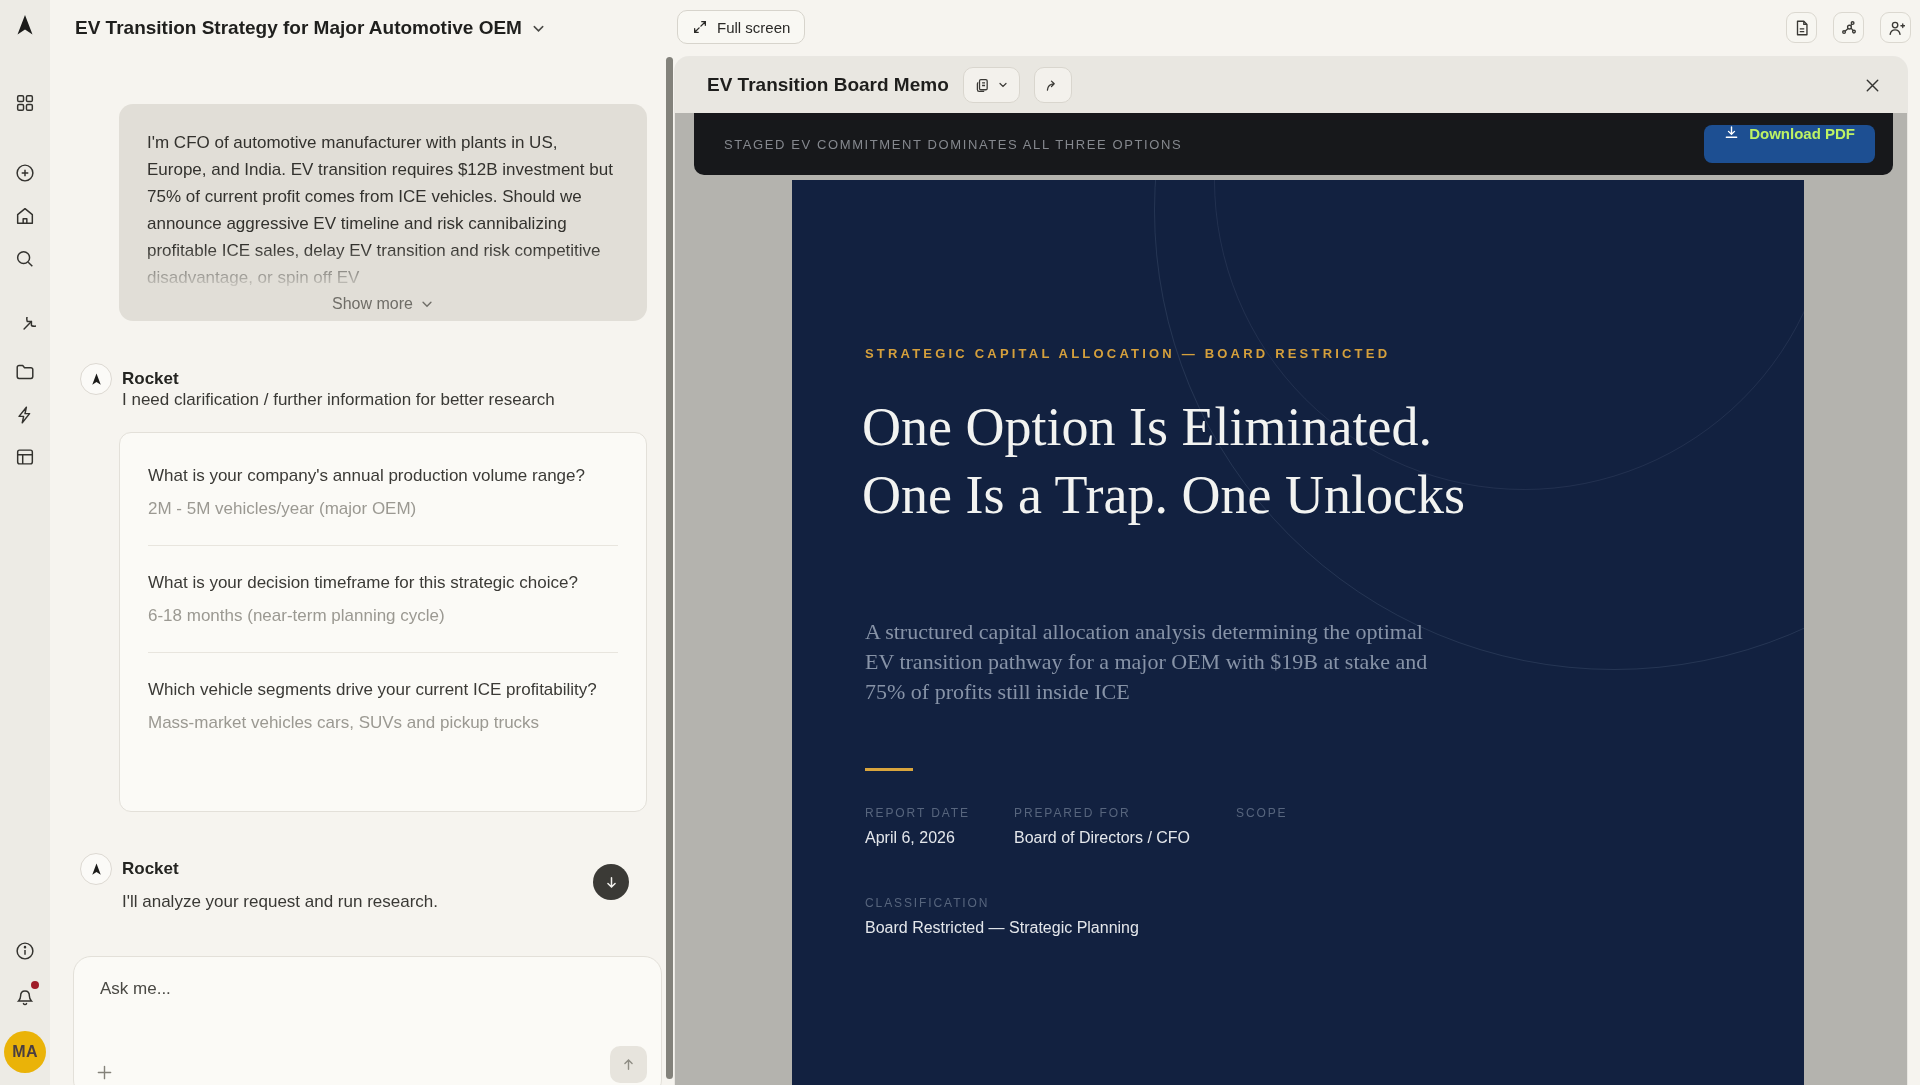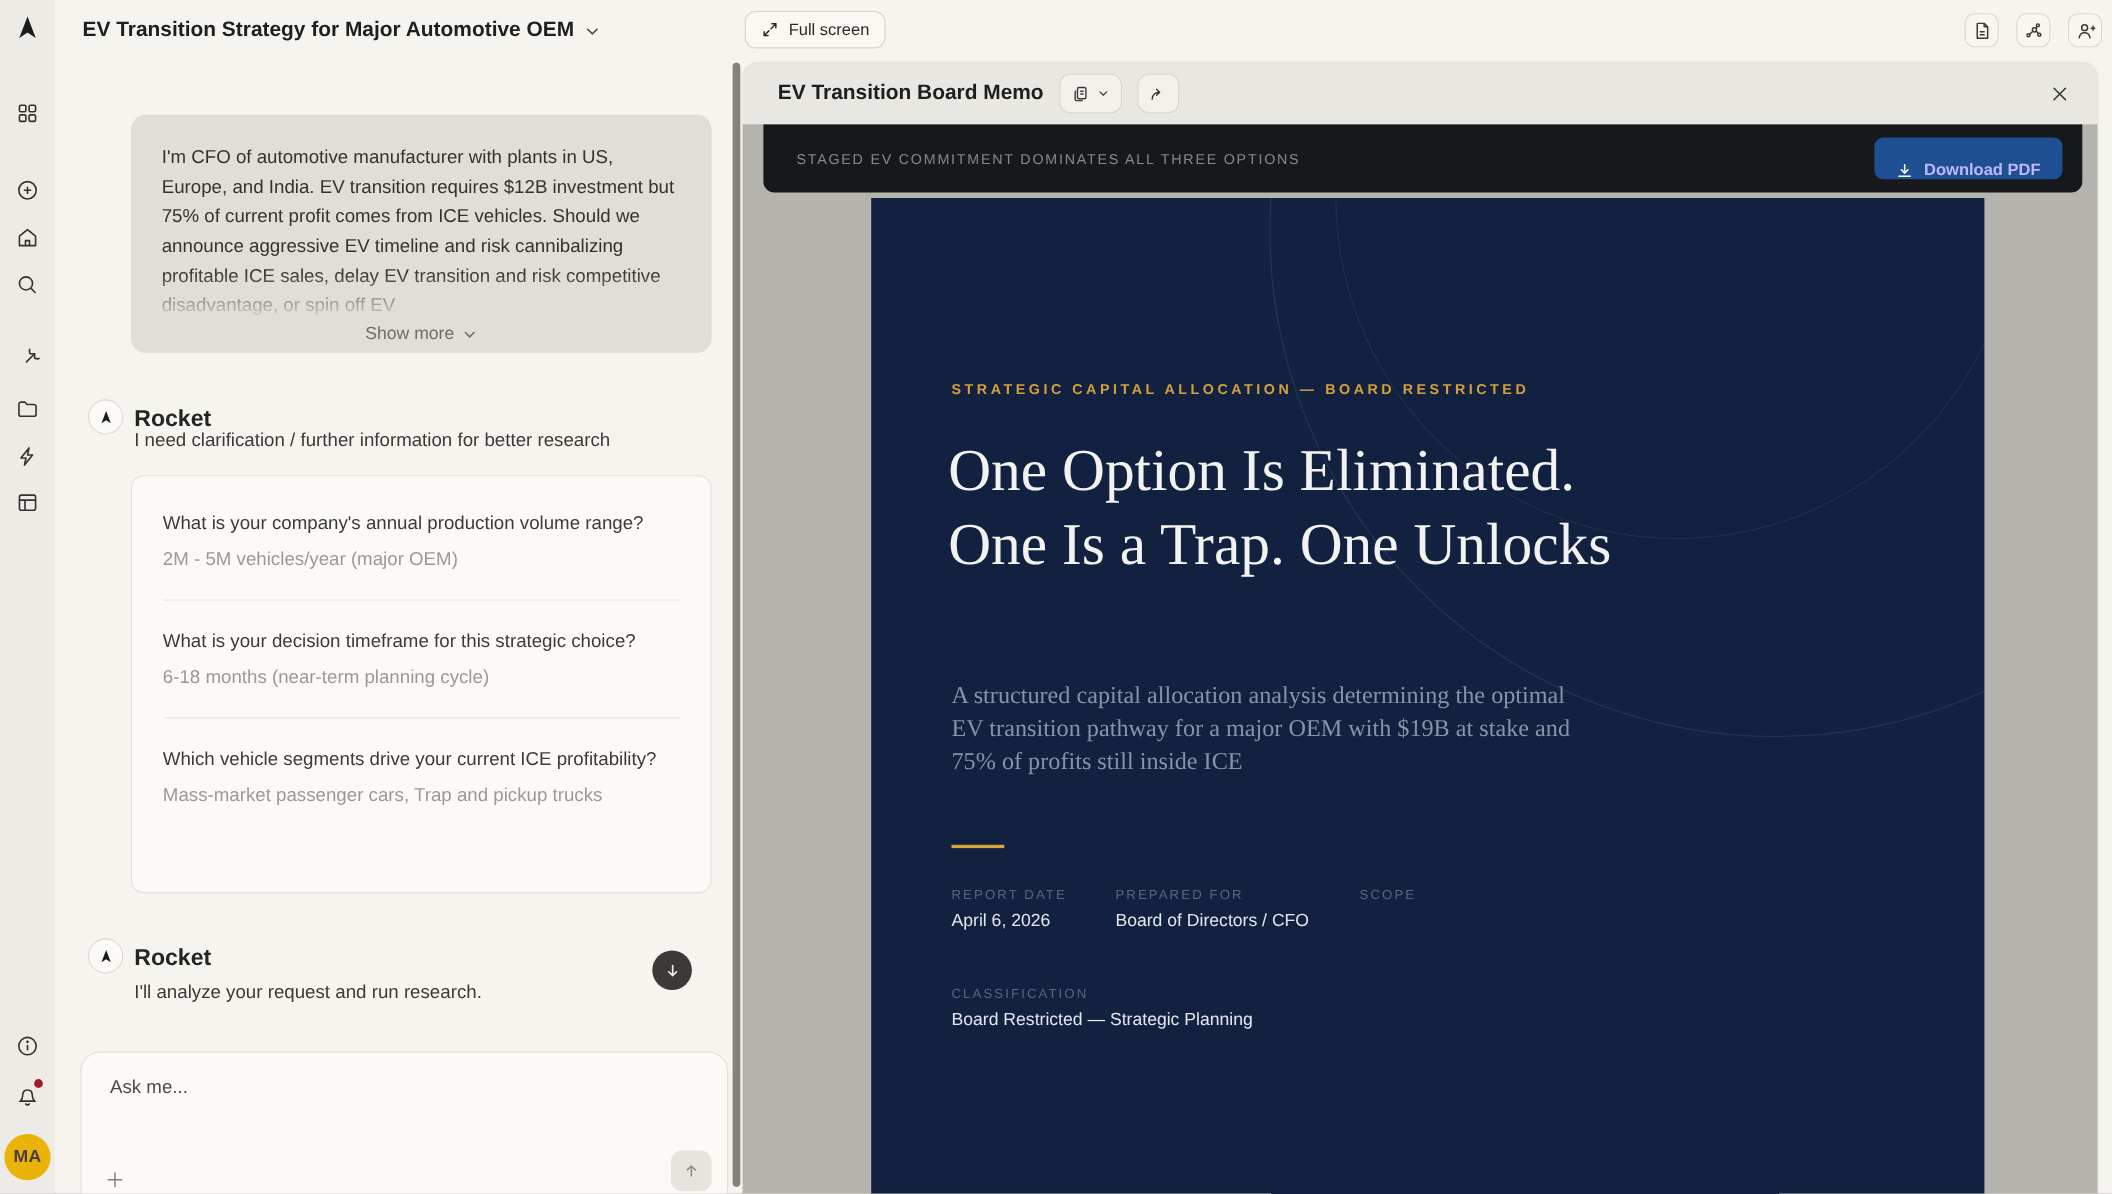--- a/index.html
+++ b/index.html
@@ -54,21 +54,21 @@
     background:linear-gradient(rgba(225,222,215,0), rgba(225,222,215,0.96));
   }
   .show-more {
     margin-top:4px; display:flex; align-items:center; justify-content:center; gap:7px;
     font-size:16px; color:#6f6d67; cursor:pointer;
   }
   .msg-avatar {
     position:absolute; width:32px; height:32px; border-radius:50%;
     background:#fbfaf7; border:1px solid #ddd9d2; display:flex; align-items:center; justify-content:center;
   }
-  .msg-name { position:absolute; left:122px; font-size:21px; font-weight:bold; color:#242421; }
+  .msg-name { position:absolute; left:122px; font-size:17px; font-weight:bold; color:#242421; }
   .msg-body { position:absolute; left:122px; font-size:17px; color:#3a3935; }
 
   .q-card {
     position:absolute; left:119px; top:432px; width:528px; height:380px;
     background:#fbfaf6; border:1px solid #e3e0d9; border-radius:12px;
     display:flex; flex-direction:column;
   }
   .q-row { padding:21px 28px 21px 28px; }
   .q-row:first-child { padding-top:27px; }
   .q-text { font-size:17px; line-height:31px; color:#3b3a36; }
@@ -112,22 +112,22 @@
   .close-btn { width:26px; height:26px; display:flex; align-items:center; justify-content:center; color:#343431; cursor:pointer; }
 
   .viewer { position:relative; flex:1; background:#b4b3ae; overflow:hidden; }
   .banner {
     position:absolute; left:19px; right:14px; top:0; height:62px; z-index:3;
     background:#17181b; border-radius:0 0 10px 10px;
     display:flex; align-items:center; justify-content:space-between; padding:0 18px 0 30px;
   }
   .banner-text { font-size:13px; letter-spacing:1.6px; color:#85888e; font-weight:500; }
   .download-btn {
-    height:38px; padding:0 20px; border-radius:8px; background:#1d4f92; color:#c4b5fd;
-    display:flex; align-items:flex-end; gap:10px; font-size:15px; font-weight:bold; cursor:pointer;
+    height:38px; padding:0 20px; border-radius:8px; background:#1d4f92; color:#bef264;
+    display:flex; align-items:flex-start; gap:10px; font-size:15px; font-weight:bold; cursor:pointer;
   }
 
   .page {
     position:absolute; left:117px; top:67px; width:1012px; height:calc(100% - 67px);
     background:#122140; overflow:hidden; z-index:1;
   }
   .arc { position:absolute; border-radius:50%; }
   .arc-a { width:920px; height:920px; right:-270px; top:-430px; border:1px solid rgba(173,190,214,0.13); }
   .arc-b { width:620px; height:620px; right:-30px; top:-310px; border:1px solid rgba(173,190,214,0.10); }
 
@@ -298,21 +298,21 @@
     <div class="q-answer">2M - 5M vehicles/year (major OEM)</div>
   </div>
   <div class="q-divider"></div>
   <div class="q-row">
     <div class="q-text">What is your decision timeframe for this strategic choice?</div>
     <div class="q-answer">6-18 months (near-term planning cycle)</div>
   </div>
   <div class="q-divider"></div>
   <div class="q-row">
     <div class="q-text">Which vehicle segments drive your current ICE profitability?</div>
-    <div class="q-answer">Mass-market passenger cars, Trap and pickup trucks</div>
+    <div class="q-answer">Mass-market vehicles cars, SUVs and pickup trucks</div>
   </div>
 </div>
 
 <div class="msg-avatar" style="left:80px; top:853px">
   <svg viewBox="0 0 24 24" width="15" height="15">
       <path d="M12 2.5 L18.8 20.5 L12 16 L5.2 20.5 Z" fill="#1c1c1a"></path>
     </svg>
 </div>
 <div class="msg-name" style="top:859px">Rocket</div>
 <div class="msg-body" style="top:892px">I'll analyze your request and run research.</div>

